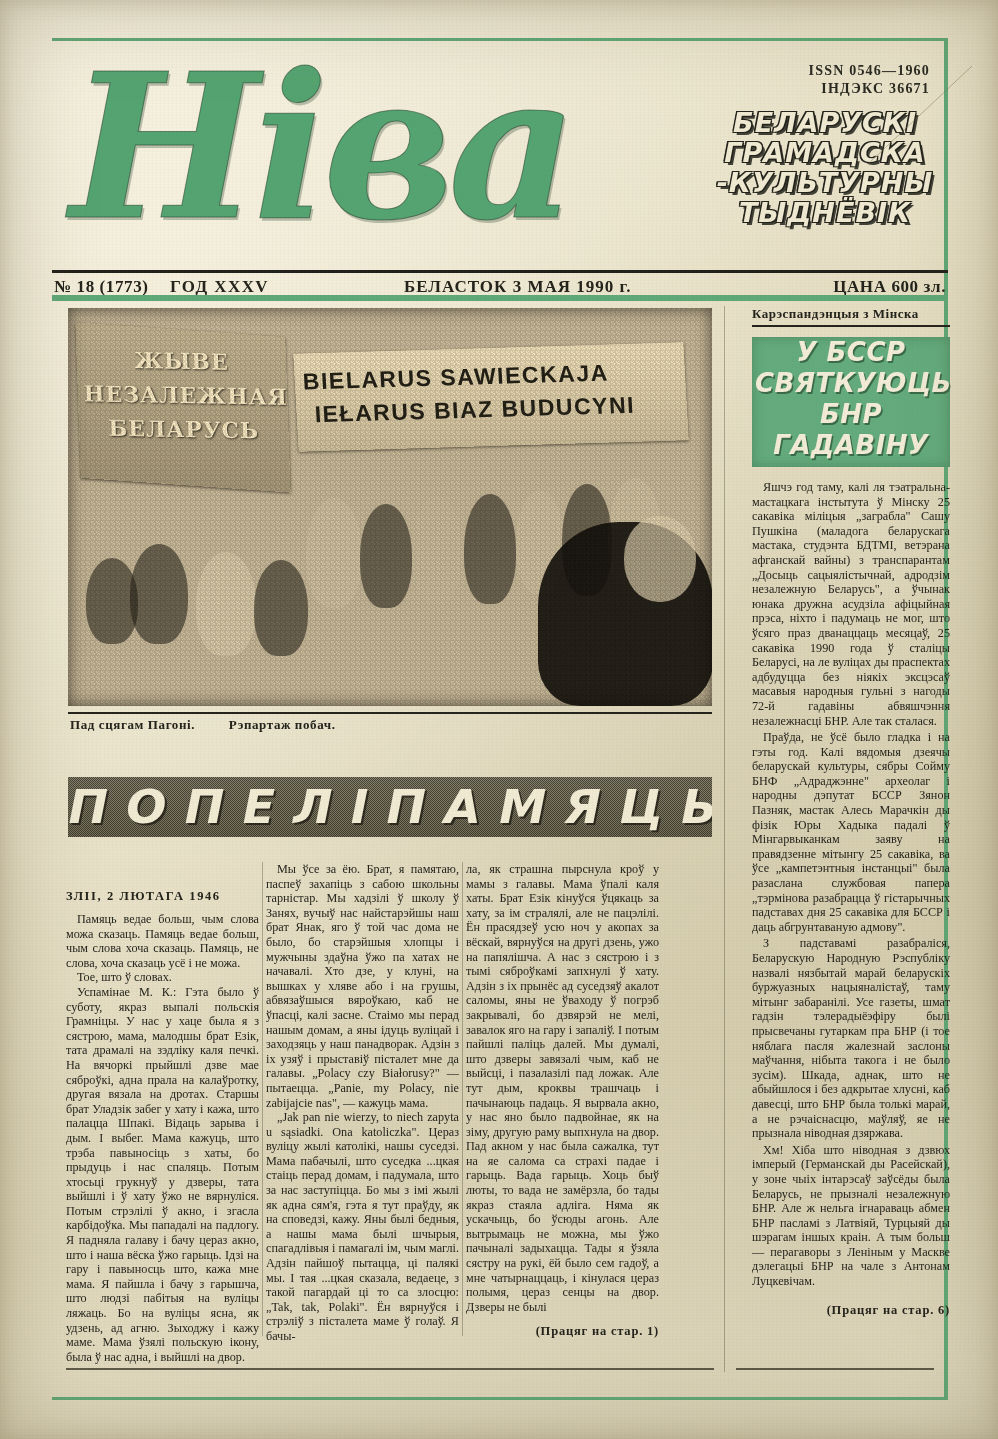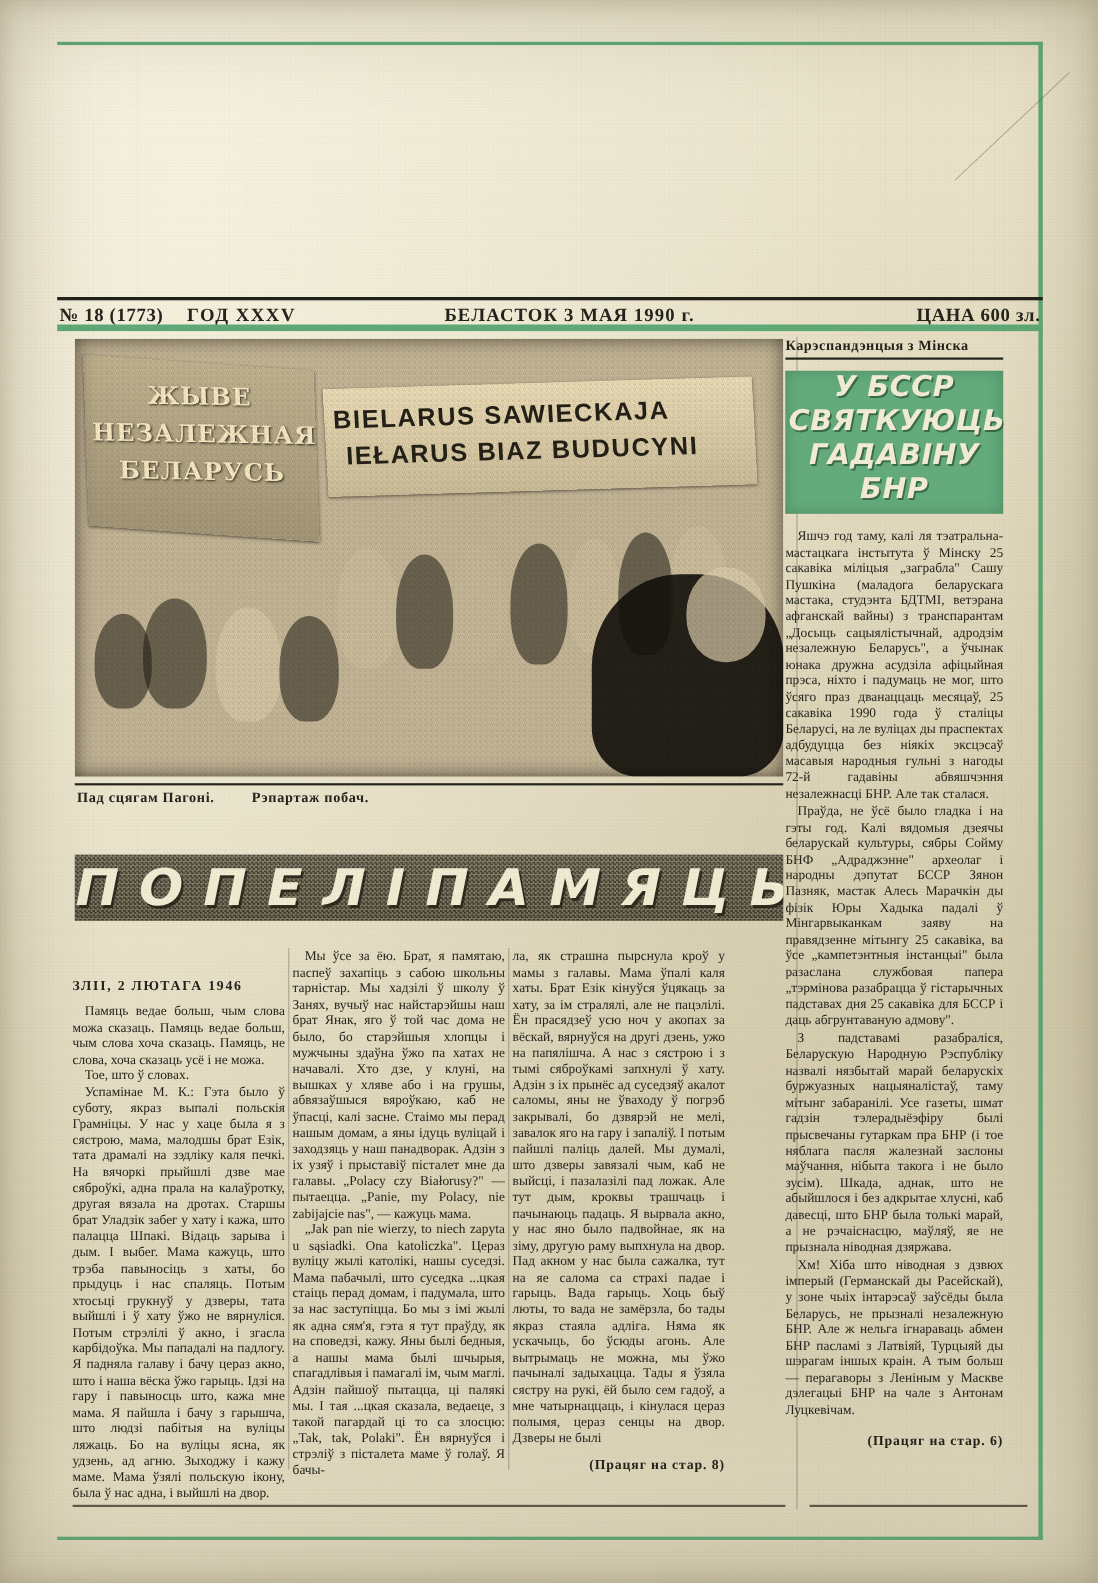--- a/index.html
+++ b/index.html
@@ -168,21 +168,21 @@
     font-family:"Liberation Serif",serif;font-size:12.2px;line-height:14.6px;
     text-align:justify;color:#24241d;hyphens:auto;
   }
   .bodytext p{margin:0;text-indent:11px;}
   .contd{
     font-family:"Liberation Serif",serif;font-weight:700;font-size:12.5px;
     letter-spacing:.8px;text-align:right;color:#23231c;margin-top:10px;
   }
 
   
-  #sidebar{position:absolute;left:714px;top:306px;width:198px;height:1065px;}
+  #sidebar{position:absolute;left:752px;top:306px;width:198px;height:1065px;}
   #side-kicker{
     font-family:"Liberation Serif",serif;font-weight:700;font-size:13px;
     letter-spacing:.5px;color:#23231c;
   }
   #side-kicker-rule{width:100%;height:2px;background:#23231c;margin-top:3px;}
   #side-green-box{
     margin-top:10px;width:198px;height:130px;background:#63ab7c;
     display:flex;align-items:flex-start;justify-content:center;
     box-shadow:inset 0 0 12px rgba(40,80,52,.35);
   }
@@ -213,20 +213,35 @@
 </head>
 <body>
 
 <div id="page">
   <div class="inner">
 
     <div class="grule" id="frame-top"></div>
     <div class="grule" id="frame-right"></div>
     <div class="grule" id="frame-bottom"></div>
 
+    <div id="masthead">
+      <div id="logo">Hiва</div>
+
+      <div id="issn-block">
+        <div>ISSN 0546—1960</div>
+        <div>ІНДЭКС 36671</div>
+      </div>
+
+      <div id="subtitle-block">
+        <div>БЕЛАРУСКІ</div>
+        <div>ГРАМАДСКА</div>
+        <div>-КУЛЬТУРНЫ</div>
+        <div>ТЫДНЁВІК</div>
+      </div>
+    </div>
 
     <div id="rule-thick"></div>
     <div id="issuebar">
       <div class="b" id="issue-no">№ 18 (1773)</div>
       <div class="b" id="issue-year">ГОД XXXV</div>
       <div class="b" id="issue-place">БЕЛАСТОК 3 МАЯ 1990 г.</div>
       <div class="b" id="issue-price">ЦАНА 600 зл.</div>
     </div>
     <div id="rule-green"></div>
 
@@ -309,35 +324,35 @@
         <div class="bodytext">
           <p>Мы ўсе за ёю. Брат, я памятаю, паспеў захапіць з сабою школьны тарністар. Мы хадзілі ў школу ў Занях, вучыў нас найстарэйшы наш брат Янак, яго ў той час дома не было, бо старэйшыя хлопцы і мужчыны здаўна ўжо па хатах не начавалі. Хто дзе, у клуні, на вышках у хляве або і на грушы, абвязаўшыся вяроўкаю, каб не ўпасці, калі засне. Стаімо мы перад нашым домам, а яны ідуць вуліцай і заходзяць у наш панадворак. Адзін з іх узяў і прыставіў пісталет мне да галавы. „Polacy czy Białorusy?" — пытаецца. „Panie, my Polacy, nie zabijajcie nas", — кажуць мама.</p>
           <p>„Jak pan nie wierzy, to niech zapyta u sąsiadki. Ona katoliczka". Цераз вуліцу жылі католікі, нашы суседзі. Мама пабачылі, што суседка ...цкая стаіць перад домам, і падумала, што за нас заступіцца. Бо мы з імі жылі як адна сям'я, гэта я тут праўду, як на споведзі, кажу. Яны былі бедныя, а нашы мама былі шчырыя, спагадлівыя і памагалі ім, чым маглі. Адзін пайшоў пытацца, ці палякі мы. І тая ...цкая сказала, ведаеце, з такой пагардай ці то са злосцю: „Tak, tak, Polaki". Ён вярнуўся і стрэліў з пісталета маме ў голаў. Я бачы-</p>
         </div>
       </div>
 
       <div class="col" id="col3">
         <div class="bodytext">
           <p style="text-indent:0">ла, як страшна пырснула кроў у мамы з галавы. Мама ўпалі каля хаты. Брат Езік кінуўся ўцякаць за хату, за ім стралялі, але не пацэлілі. Ён прасядзеў усю ноч у акопах за вёскай, вярнуўся на другі дзень, ужо на папялішча. А нас з сястрою і з тымі сяброўкамі запхнулі ў хату. Адзін з іх прынёс ад суседзяў акалот саломы, яны не ўваходу ў погрэб закрывалі, бо дзвярэй не мелі, завалок яго на гару і запаліў. І потым пайшлі паліць далей. Мы думалі, што дзверы завязалі чым, каб не выйсці, і пазалазілі пад ложак. Але тут дым, кроквы трашчаць і пачынаюць падаць. Я вырвала акно, у нас яно было падвойнае, як на зіму, другую раму выпхнула на двор. Пад акном у нас была сажалка, тут на яе салома са страхі падае і гарыць. Вада гарыць. Хоць быў люты, то вада не замёрзла, бо тады якраз стаяла адліга. Няма як ускачыць, бо ўсюды агонь. Але вытрымаць не можна, мы ўжо пачыналі задыхацца. Тады я ўзяла сястру на рукі, ёй было сем гадоў, а мне чатырнаццаць, і кінулася цераз полымя, цераз сенцы на двор. Дзверы не былі</p>
         </div>
-        <div class="contd">(Працяг на стар. 8)</div>
+        <div class="contd">(Працяг на стар. 1)</div>
       </div>
     </div>
 
     <div id="side-vrule"></div>
     <div id="sidebar">
       <div id="side-kicker">Карэспандэнцыя з Мінска</div>
       <div id="side-kicker-rule"></div>
 
       <div id="side-green-box">
         <div id="side-green-text">
           <div>У БССР</div>
           <div>СВЯТКУЮЦЬ</div>
+          <div>БНР</div>
           <div>ГАДАВІНУ</div>
-          <div>БНР</div>
         </div>
       </div>
 
       <div id="side-body">
         <p>Яшчэ год таму, калі ля тэатральна-мастацкага інстытута ў Мінску 25 сакавіка міліцыя „заграбла" Сашу Пушкіна (маладога беларускага мастака, студэнта БДТМІ, ветэрана афганскай вайны) з транспарантам „Досыць сацыялістычнай, адродзім незалежную Беларусь", а ўчынак юнака дружна асудзіла афіцыйная прэса, ніхто і падумаць не мог, што ўсяго праз дванаццаць месяцаў, 25 сакавіка 1990 года ў сталіцы Беларусі, на ле вуліцах ды праспектах адбудуцца без ніякіх эксцэсаў масавыя народныя гульні з нагоды 72-й гадавіны абвяшчэння незалежнасці БНР. Але так сталася.</p>
         <p>Праўда, не ўсё было гладка і на гэты год. Калі вядомыя дзеячы беларускай культуры, сябры Сойму БНФ „Адраджэнне" археолаг і народны дэпутат БССР Зянон Пазняк, мастак Алесь Марачкін ды фізік Юры Хадыка падалі ў Мінгарвыканкам заяву на правядзенне мітынгу 25 сакавіка, ва ўсе „кампетэнтныя інстанцыі" была разаслана службовая папера „тэрмінова разабрацца ў гістарычных падставах дня 25 сакавіка для БССР і даць абгрунтаваную адмову".</p>
         <p>З падставамі разабраліся, Беларускую Народную Рэспубліку назвалі нязбытай марай беларускіх буржуазных нацыяналістаў, таму мітынг забаранілі. Усе газеты, шмат гадзін тэлерадыёэфіру былі прысвечаны гутаркам пра БНР (і тое няблага пасля жалезнай заслоны маўчання, нібыта такога і не было зусім). Шкада, аднак, што не абыйшлося і без адкрытае хлусні, каб давесці, што БНР была толькі марай, а не рэчаіснасцю, маўляў, яе не прызнала ніводная дзяржава.</p>
         <p>Хм! Хіба што ніводная з дзвюх імперый (Германскай ды Расейскай), у зоне чыіх інтарэсаў заўсёды была Беларусь, не прызналі незалежную БНР. Але ж нельга ігнараваць абмен БНР пасламі з Латвіяй, Турцыяй ды шэрагам іншых краін. А тым больш — перагаворы з Леніным у Маскве дэлегацыі БНР на чале з Антонам Луцкевічам.</p>
       </div>
 

